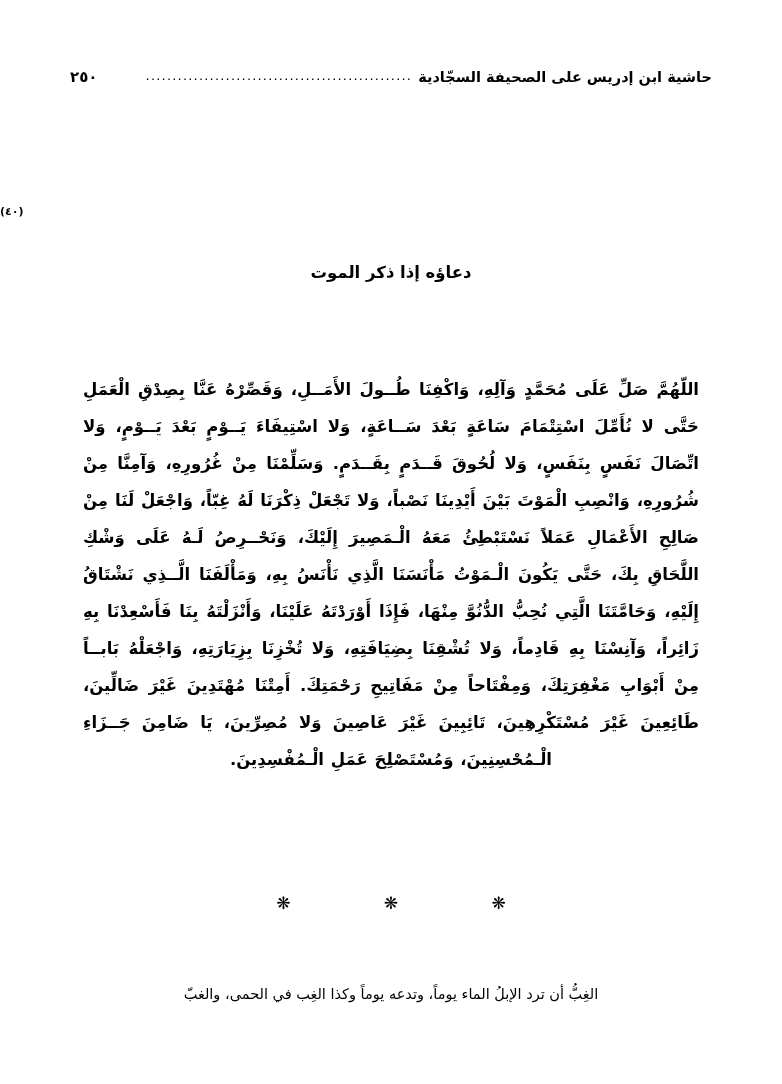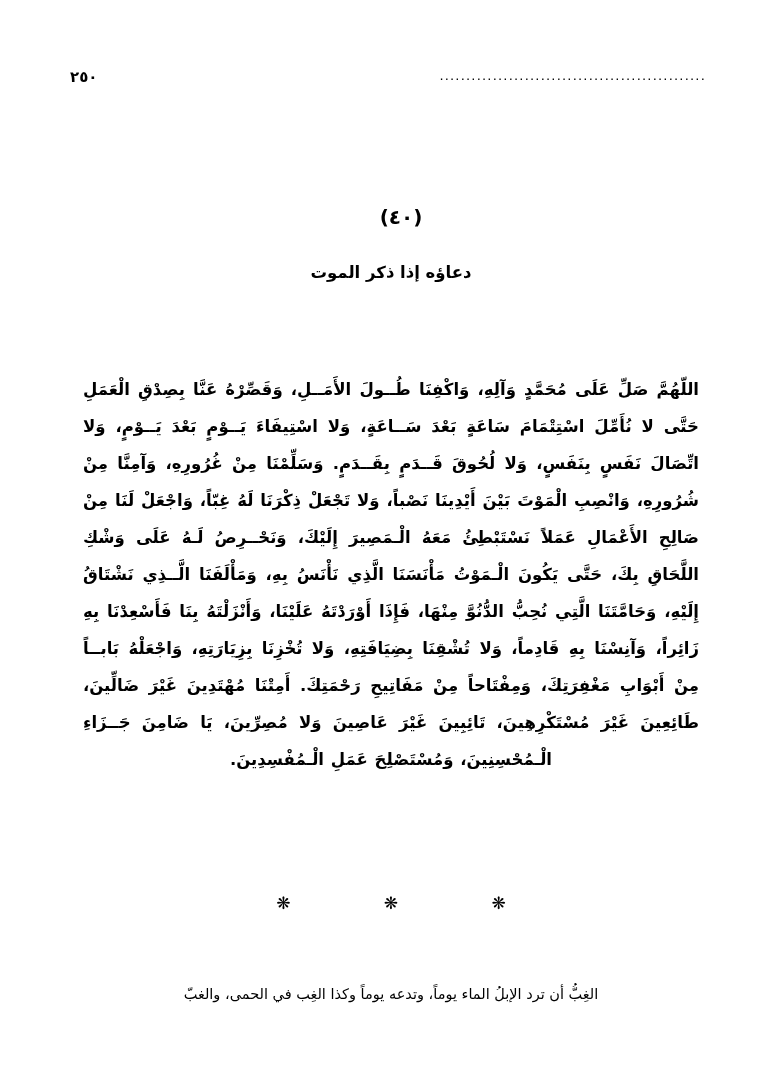--- a/index.html
+++ b/index.html
@@ -52,25 +52,24 @@
     white-space: nowrap;
     letter-spacing: 1px;
   }
 
   
   .section-number {
     position: absolute;
     top: 205px;
     left: 0;
     right: 0;
-    text-align: center;
-    font-size: 20px;
+    text-align: left;
+    font-size: 11px;
     font-weight: bold;
     letter-spacing: 0.5px;
-    padding-left: 20px;
   }
   .section-title {
     position: absolute;
     top: 263px;
     left: 0;
     right: 0;
     text-align: center;
     font-size: 16.5px;
     font-weight: bold;
   }
@@ -121,20 +120,21 @@
     line-height: 30px;
   }
   .footnote p { margin: 16px; }
 </style>
 </head>
 <body>
 
 <div class="page">
 
   <div class="header">
+    <span class="header-title">حاشية ابن إدريس على الصحيفة السجّادية</span>
     <span class="header-dots">..................................................</span>
     <span class="header-page-number">٢٥٠</span>
   </div>
 
   <div class="section-number">(٤٠)</div>
 
   <div class="section-title">دعاؤه إذا ذكر الموت</div>
 
   <div class="body-text">
     <p>اللّهُمَّ صَلِّ عَلَى مُحَمَّدٍ وَآلِهِ، وَاكْفِنَا طُــولَ الأَمَــلِ، وَقَصِّرْهُ عَنَّا بِصِدْقِ الْعَمَلِ حَتَّى لا نُأَمِّلَ اسْتِتْمَامَ سَاعَةٍ بَعْدَ سَــاعَةٍ، وَلا اسْتِيفَاءَ يَــوْمٍ بَعْدَ يَــوْمٍ، وَلا اتِّصَالَ نَفَسٍ بِنَفَسٍ، وَلا لُحُوقَ قَــدَمٍ بِقَــدَمٍ. وَسَلِّمْنَا مِنْ غُرُورِهِ، وَآمِنَّا مِنْ شُرُورِهِ، وَانْصِبِ الْمَوْتَ بَيْنَ أَيْدِينَا نَصْباً، وَلا تَجْعَلْ ذِكْرَنَا لَهُ غِبّاً، وَاجْعَلْ لَنَا مِنْ صَالِحِ الأَعْمَالِ عَمَلاً نَسْتَبْطِئُ مَعَهُ الْـمَصِيرَ إِلَيْكَ، وَنَحْــرِصُ لَـهُ عَلَى وَشْكِ اللَّحَاقِ بِكَ، حَتَّى يَكُونَ الْـمَوْتُ مَأْنَسَنَا الَّذِي نَأْنَسُ بِهِ، وَمَأْلَفَنَا الَّــذِي نَشْتَاقُ إِلَيْهِ، وَحَامَّتَنَا الَّتِي نُحِبُّ الدُّنُوَّ مِنْهَا، فَإِذَا أَوْرَدْتَهُ عَلَيْنَا، وَأَنْزَلْتَهُ بِنَا فَأَسْعِدْنَا بِهِ زَائِراً، وَآنِسْنَا بِهِ قَادِماً، وَلا تُشْقِنَا بِضِيَافَتِهِ، وَلا تُخْزِنَا بِزِيَارَتِهِ، وَاجْعَلْهُ بَابــاً مِنْ أَبْوَابِ مَغْفِرَتِكَ، وَمِفْتَاحاً مِنْ مَفَاتِيحِ رَحْمَتِكَ. أَمِتْنَا مُهْتَدِينَ غَيْرَ ضَالِّينَ، طَائِعِينَ غَيْرَ مُسْتَكْرِهِينَ، تَائِبِينَ غَيْرَ عَاصِينَ وَلا مُصِرِّينَ، يَا ضَامِنَ جَــزَاءِ الْـمُحْسِنِينَ، وَمُسْتَصْلِحَ عَمَلِ الْـمُفْسِدِينَ.</p>

